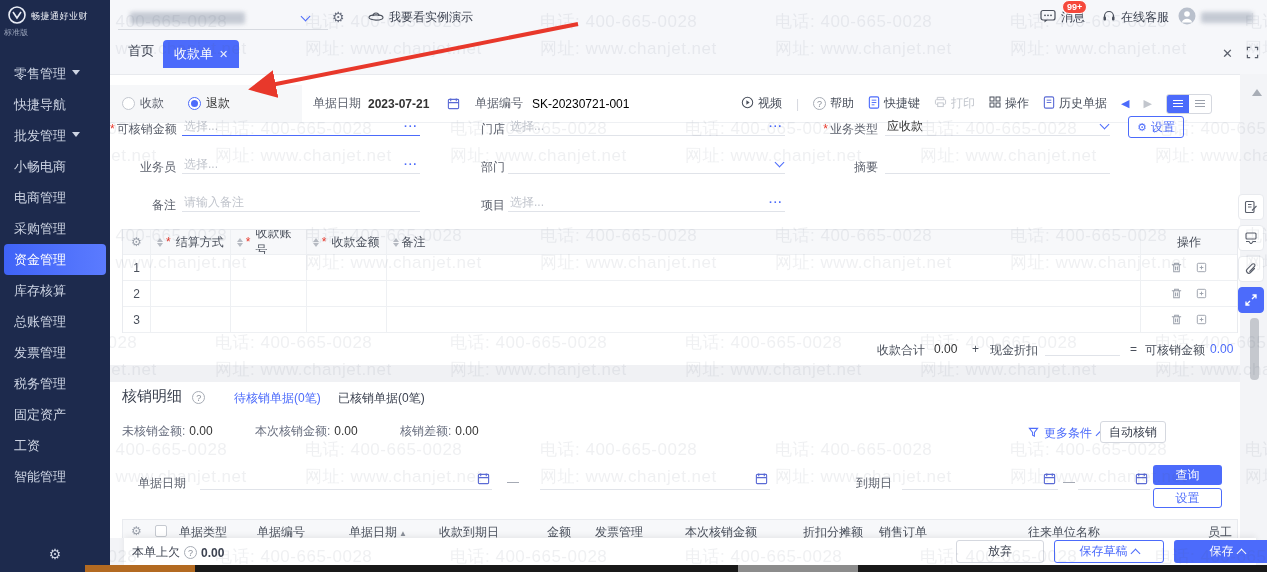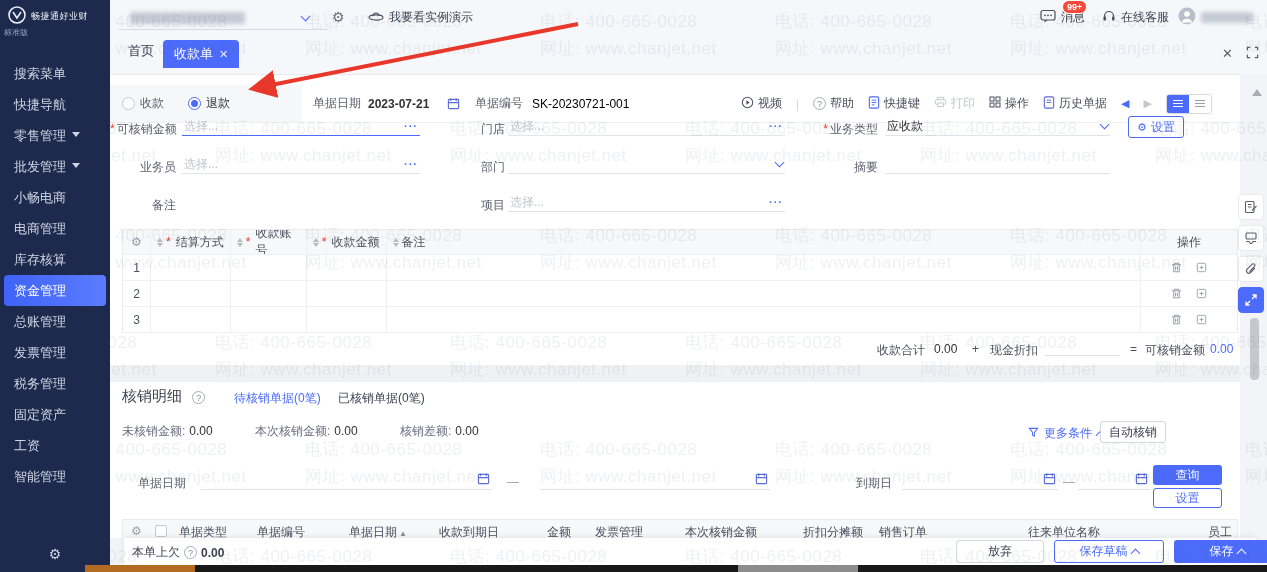--- a/index.html
+++ b/index.html
@@ -112,28 +112,28 @@
       <span class="mark">
         <svg width="20" height="20" viewBox="0 0 20 20">
             <circle cx="10" cy="10" r="8" stroke="#e9edf6" fill="none" stroke-width="1.6"></circle>
             <path d="M6 7l4 6 4-6" stroke="#e9edf6" fill="none" stroke-width="1.6"></path>
           </svg>
       </span>
       <span class="bname">畅捷通好业财</span>
       <span class="bedition">标准版</span>
     </div>
     <div class="smenu">
-      <div class="side-item"><span>搜索菜单</span></div>
+      <div class="side-item"><span>零售管理</span><span class="dd"></span></div>
       <div class="side-item"><span>快捷导航</span></div>
-      <div class="side-item"><span>零售管理</span><span class="dd"></span></div>
       <div class="side-item"><span>批发管理</span><span class="dd"></span></div>
       <div class="side-item"><span>小畅电商</span></div>
       <div class="side-item"><span>电商管理</span></div>
+      <div class="side-item"><span>采购管理</span></div>
+      <div class="side-item active"><span>资金管理</span></div>
       <div class="side-item"><span>库存核算</span></div>
-      <div class="side-item active"><span>资金管理</span></div>
       <div class="side-item"><span>总账管理</span></div>
       <div class="side-item"><span>发票管理</span></div>
       <div class="side-item"><span>税务管理</span></div>
       <div class="side-item"><span>固定资产</span></div>
       <div class="side-item"><span>工资</span></div>
       <div class="side-item"><span>智能管理</span></div>
     </div>
     <div class="side-gear">⚙</div>
   </div>
 
@@ -319,20 +319,23 @@
     <div class="fld" style="left:398px;top:80px;width:277px">
       <span class="ph"></span>
         <span class="chev" style="margin-top:-3px"></span>
     </div>
     <div class="flb" style="left:700px;top:84px;width:68px"><span>摘要</span></div>
     <div class="fld" style="left:775px;top:80px;width:225px">
         <span class="ph"></span>
       </div>
 
     <div class="flb" style="left:0;top:122px;width:66px"><span>备注</span></div>
+    <div class="fld" style="left:72px;top:118px;width:238px">
+        <span class="ph">请输入备注</span>
+      </div>
     <div class="flb" style="left:345px;top:122px;width:50px"><span>项目</span></div>
     <div class="fld" style="left:398px;top:118px;width:277px">
       <span class="ph">选择...</span>
         <span class="more-dots">···</span>
     </div>
 
     <div class="dtable">
       <div class="dt-row head">
         <div class="dt-c c0" style="color:#9aa0ab">⚙</div>
         <div class="dt-c c1">

